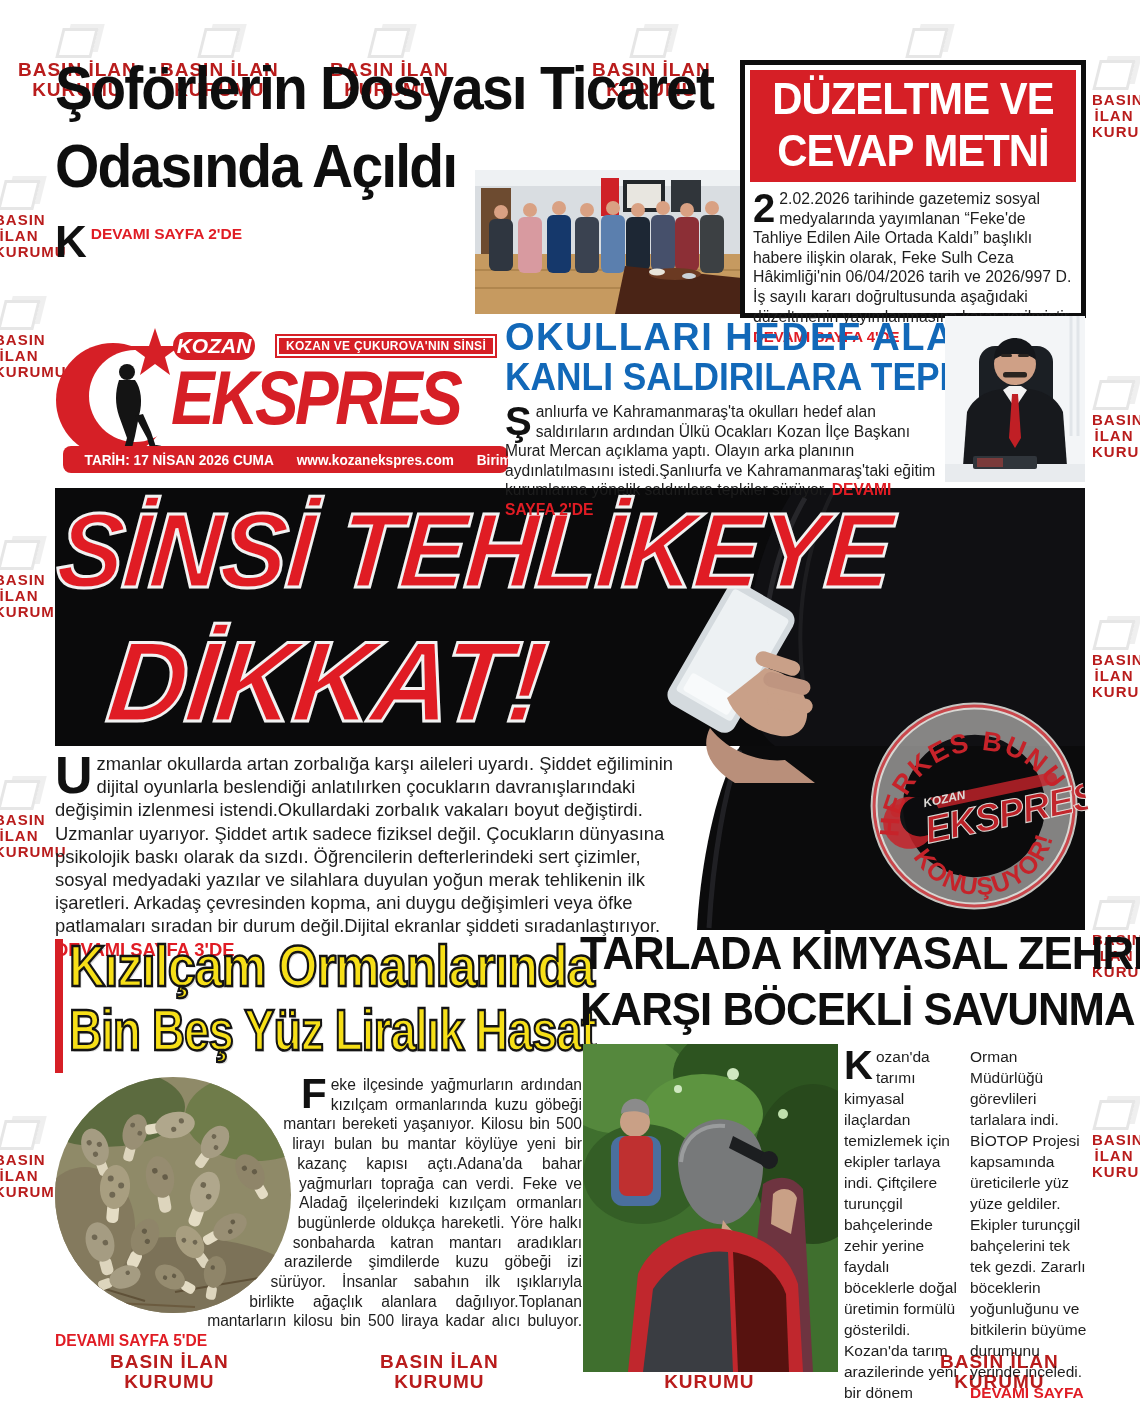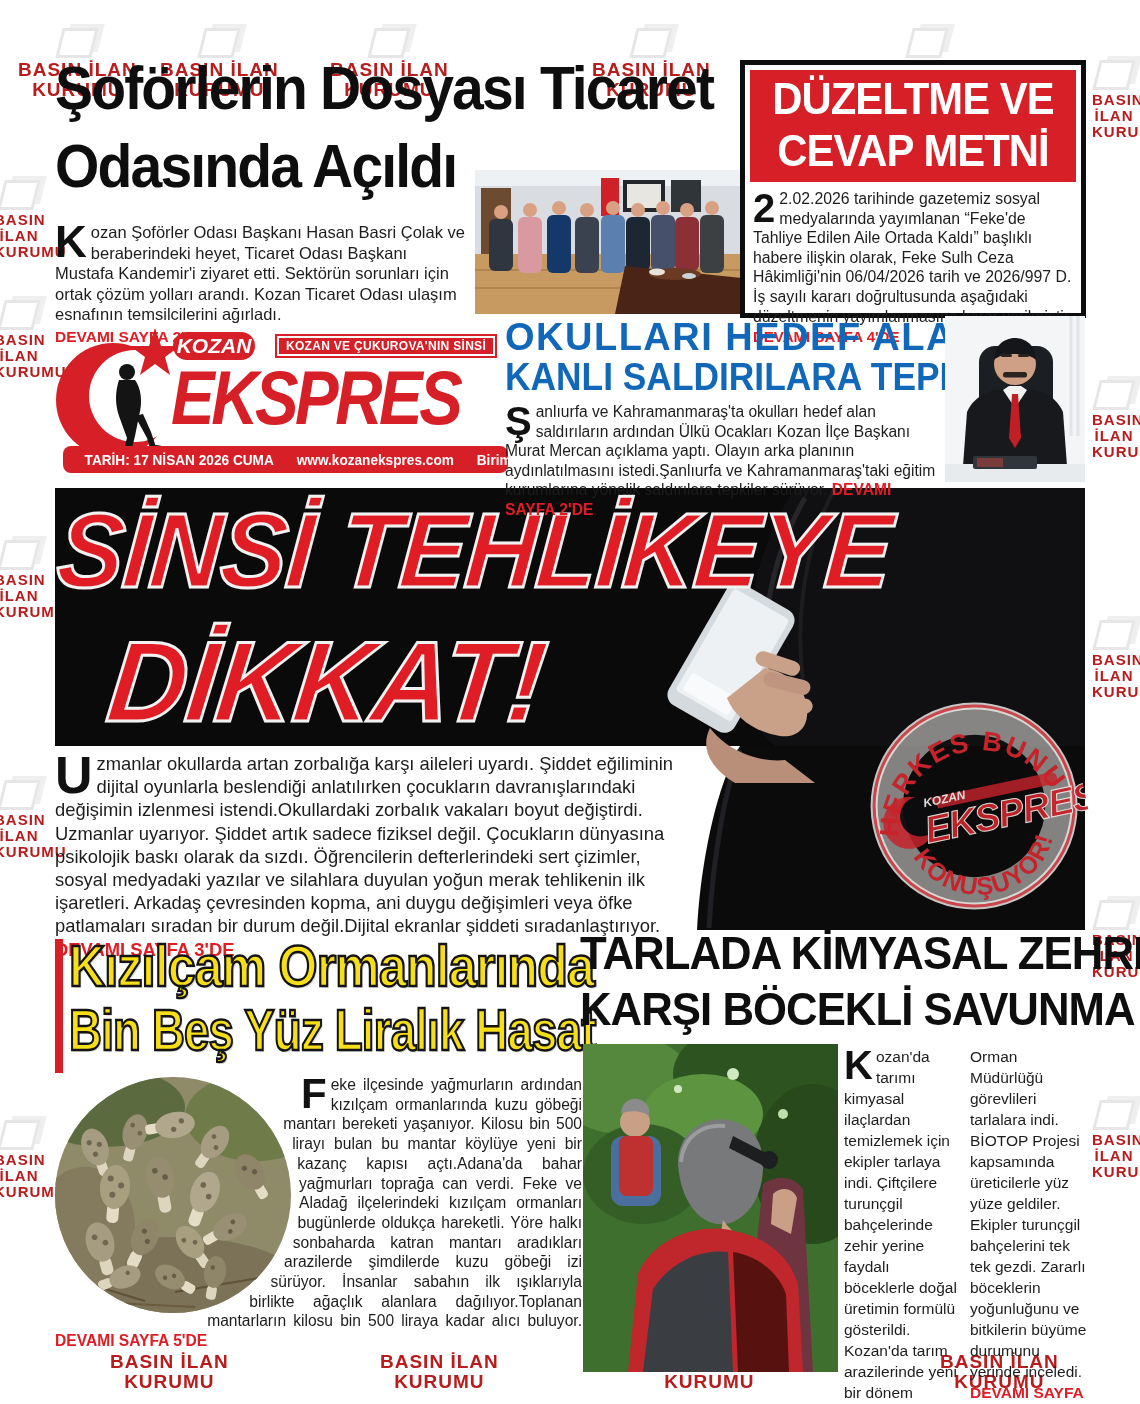--- a/index.html
+++ b/index.html
@@ -120,21 +120,21 @@
             </g>
         </g>
         <path d="M150 96 L267 108 L267 144 L140 144 Z" fill="#4a2416"></path>
         <ellipse cx="200" cy="104" rx="26" ry="6" fill="#6b3a22"></ellipse>
         <ellipse cx="182" cy="102" rx="8" ry="3.4" fill="#e8e4da"></ellipse>
         <ellipse cx="214" cy="106" rx="7" ry="3" fill="#cbd3d8"></ellipse>
       </svg>
     </div>
 
     <div class="bodytxt abs" style="left:0;top:164px;width:412px;">
-      <span class="dropcap">K</span><span>ozan Şoförler Odası Başkanı Hasan Basri Çolak ve beraberindeki heyet, Ticaret Odası Başkanı Mustafa Kandemir'i ziyaret etti. Sektörün sorunları için ortak çözüm yolları arandı. Kozan Ticaret Odası ulaşım esnafının temsilcilerini ağırladı.</span>
+      <span class="dropcap">K</span>
       <div class="devami" style="font-size:15.5px;margin-top:2px;">DEVAMI SAYFA 2'DE</div>
     </div>
   </div>
 
   <div id="correction-box" class="abs" style="left:740px;top:60px;width:336px;height:248px;z-index:2;">
     <div id="correction-head" class="abs" style="left:5px;top:5px;width:326px;height:112px;">
       <div style="font-size:44px;line-height:52px;letter-spacing:-1px;transform:scaleX(.95);transform-origin:center top;margin-top:3px;">DÜZELTME VE</div>
       <div style="font-size:44px;line-height:52px;letter-spacing:-1px;transform:scaleX(.95);transform-origin:center top;">CEVAP METNİ</div>
     </div>
     <div class="bodytxt abs" style="left:8px;top:124px;width:320px;font-size:15.8px;line-height:19.6px;">

